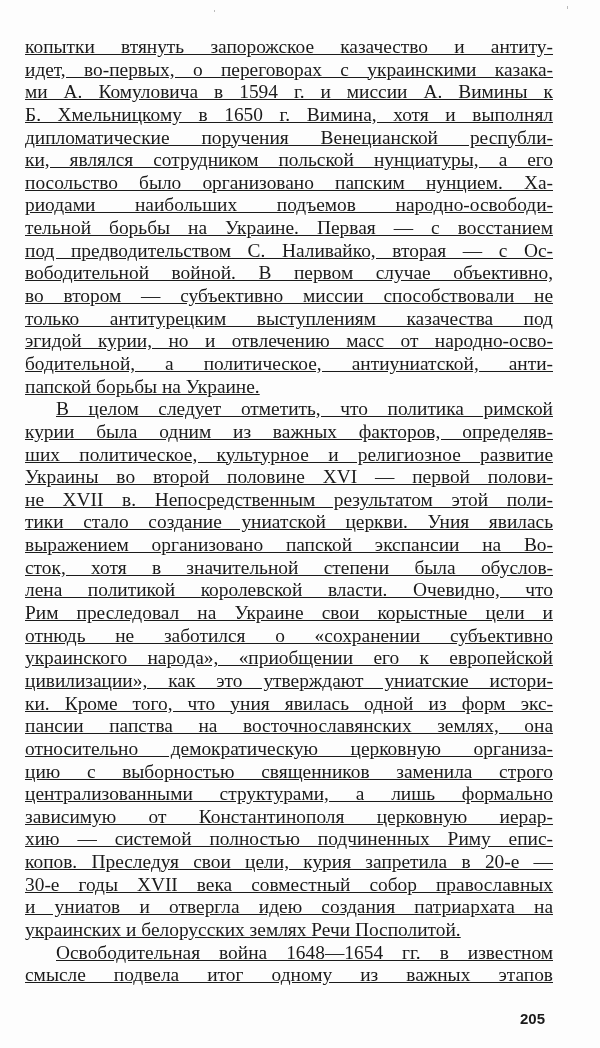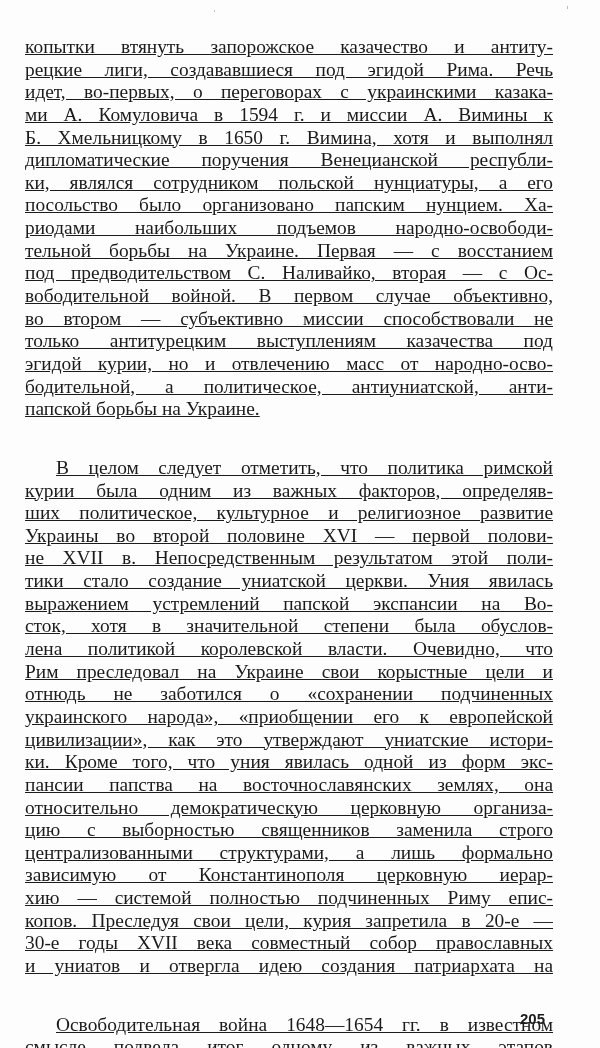--- a/index.html
+++ b/index.html
@@ -7,38 +7,37 @@
   .page {
     position: absolute; left: 25px; top: 36px; width: 528px;
     font-family: "Liberation Serif", serif;
     font-size: 19.4px; line-height: 22.65px; color: #1b1b1b; text-decoration: underline;
   }
   .line {
     display: block; height: 22.65px; white-space: nowrap;
     text-align: justify; text-align-last: justify;
   }
   .line.last { text-align-last: left; }
-  .line.indent { padding-left: 31px; margin-top: 36px; }
+  .line.indent { padding-left: 31px; }
   .pagenum {
     position: absolute; left: 520px; top: 1010px; width: 34px;
     font-family: "Liberation Sans", sans-serif; font-weight: bold;
     font-size: 15px; color: #1b1b1b;
   }
   .speck { position: absolute; background: #bbb; }
 </style>
 </head>
 <body>
 
 <div class="speck" style="left:214px;top:10px;width:1px;height:2px;"></div>
 <div class="speck" style="left:567px;top:6px;width:1px;height:3px;"></div>
 
 <div class="page" id="page">
     <div>
       <span class="line">копытки втянуть запорожское казачество и антиту-</span>
-      <span class="line">рецкие лиги, создававшиеся под эгидой Рима. Речь</span>
       <span class="line">идет, во-первых, о переговорах с украинскими казака-</span>
       <span class="line">ми А. Комуловича в 1594 г. и миссии А. Вимины к</span>
       <span class="line">Б. Хмельницкому в 1650 г. Вимина, хотя и выполнял</span>
       <span class="line">дипломатические поручения Венецианской республи-</span>
       <span class="line">ки, являлся сотрудником польской нунциатуры, а его</span>
       <span class="line">посольство было организовано папским нунцием. Ха-</span>
       <span class="line">риодами наибольших подъемов народно-освободи-</span>
       <span class="line">тельной борьбы на Украине. Первая — с восстанием</span>
       <span class="line">под предводительством С. Наливайко, вторая — с Ос-</span>
       <span class="line">вободительной войной. В первом случае объективно,</span>
@@ -48,37 +47,38 @@
       <span class="line">бодительной, а политическое, антиуниатской, анти-</span>
       <span class="line last">папской борьбы на Украине.</span>
     </div>
     <div>
       <span class="line indent">В целом следует отметить, что политика римской</span>
       <span class="line">курии была одним из важных факторов, определяв-</span>
       <span class="line">ших политическое, культурное и религиозное развитие</span>
       <span class="line">Украины во второй половине XVI — первой полови-</span>
       <span class="line">не XVII в. Непосредственным результатом этой поли-</span>
       <span class="line">тики стало создание униатской церкви. Уния явилась</span>
-      <span class="line">выражением устремлений папской экспансии на Во-</span>
+      <span class="line">выражением организовано папской экспансии на Во-</span>
       <span class="line">сток, хотя в значительной степени была обуслов-</span>
       <span class="line">лена политикой королевской власти. Очевидно, что</span>
       <span class="line">Рим преследовал на Украине свои корыстные цели и</span>
-      <span class="line">отнюдь не заботился о «сохранении подчиненных</span>
+      <span class="line">отнюдь не заботился о «сохранении субъективно</span>
       <span class="line">украинского народа», «приобщении его к европейской</span>
       <span class="line">цивилизации», как это утверждают униатские истори-</span>
       <span class="line">ки. Кроме того, что уния явилась одной из форм экс-</span>
       <span class="line">пансии папства на восточнославянских землях, она</span>
       <span class="line">относительно демократическую церковную организа-</span>
       <span class="line">цию с выборностью священников заменила строго</span>
       <span class="line">централизованными структурами, а лишь формально</span>
       <span class="line">зависимую от Константинополя церковную иерар-</span>
       <span class="line">хию — системой полностью подчиненных Риму епис-</span>
       <span class="line">копов. Преследуя свои цели, курия запретила в 20-е —</span>
       <span class="line">30-е годы XVII века совместный собор православных</span>
       <span class="line">и униатов и отвергла идею создания патриархата на</span>
+      <span class="line last">украинских и белорусских землях Речи Посполитой.</span>
     </div>
     <div>
       <span class="line indent">Освободительная война 1648—1654 гг. в известном</span>
       <span class="line">смысле подвела итог одному из важных этапов</span>
     </div>
   </div>
 
 <div class="pagenum">205</div>
 
 </body></html>

